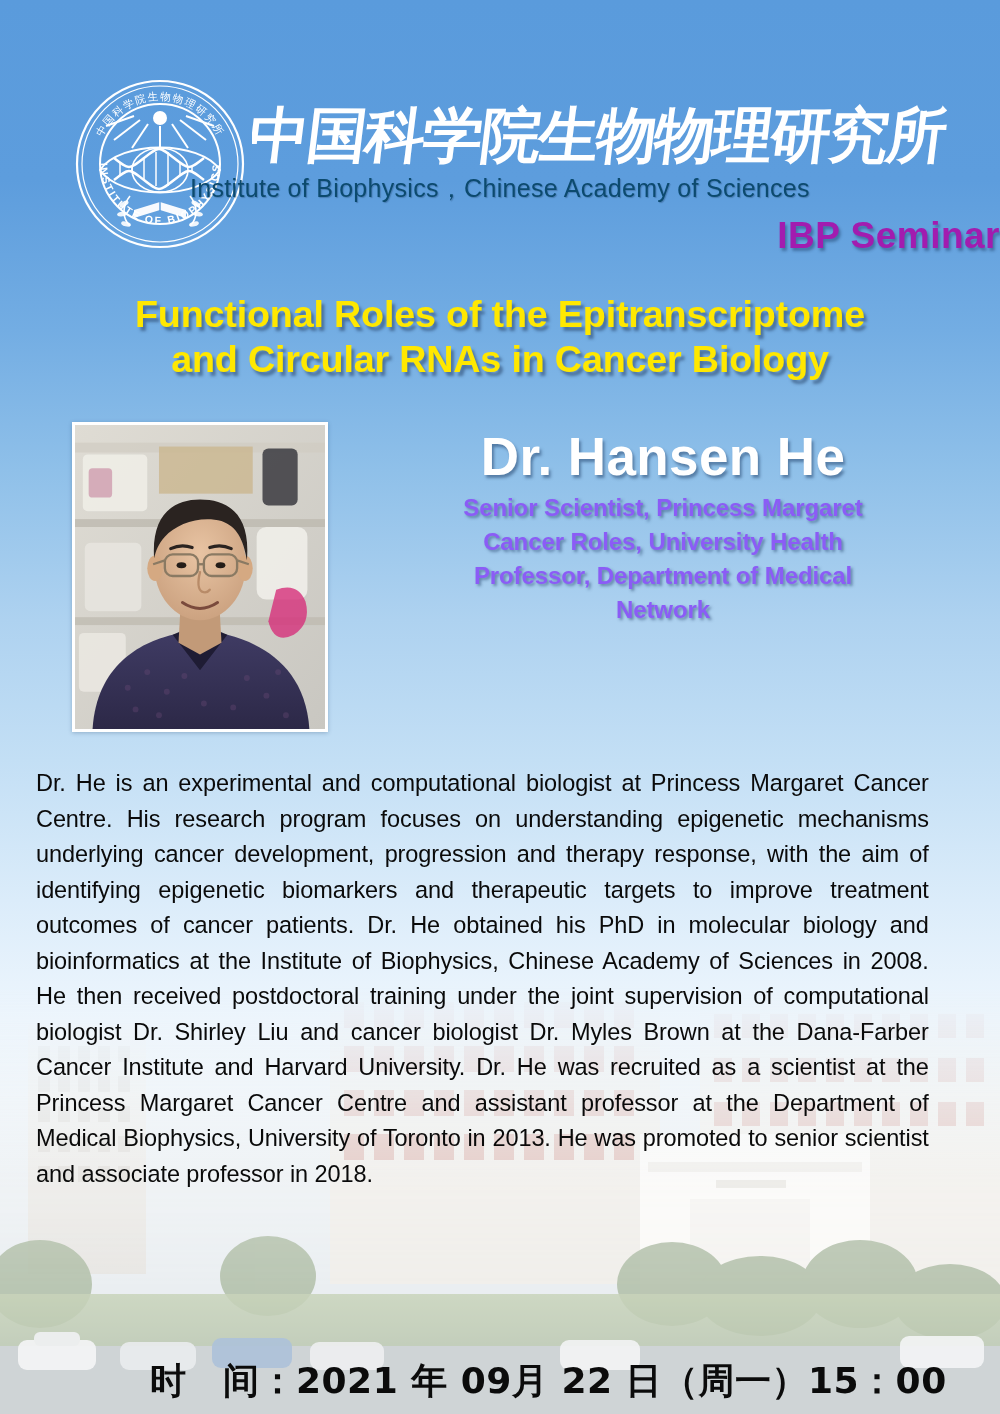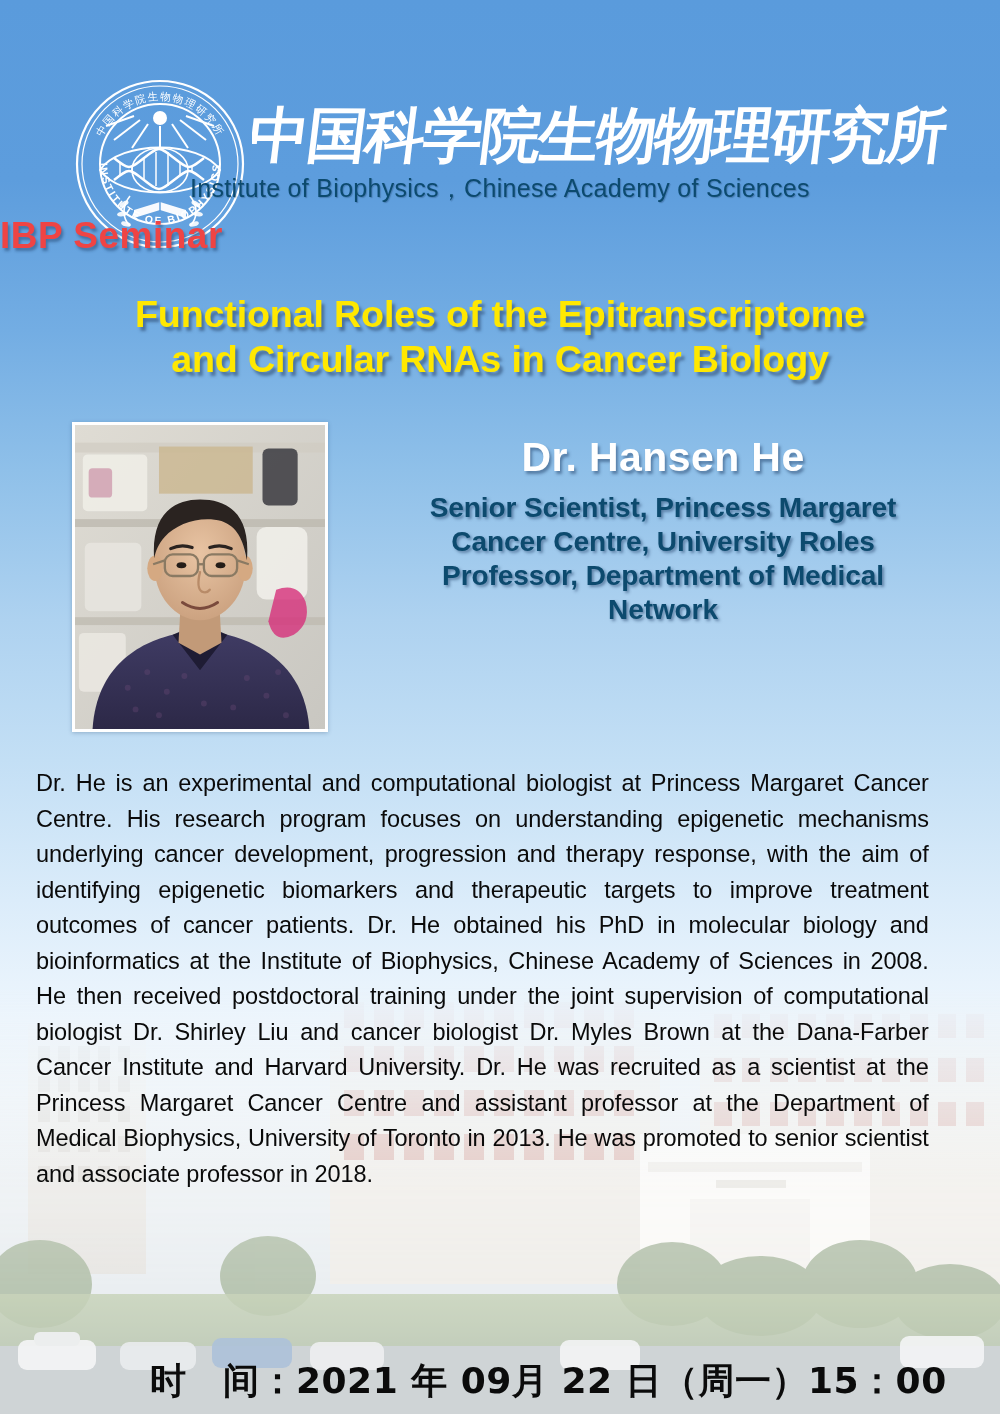--- a/index.html
+++ b/index.html
@@ -49,24 +49,24 @@
     position:absolute; left:0; top:172px; width:1000px;
     text-align:center;
     font-size:25px;
     letter-spacing:.3px;
     color:#0c4a6e;
     text-shadow:1px 1px 1px rgba(20,50,90,.30);
     white-space:nowrap;
   }
   #seminar {
     position:absolute; left:0; top:215px; width:1000px;
-    text-align:left;
+    text-align:right;
     font-size:37px;
     font-weight:bold;
-    color:#ef4444;
+    color:#a21caf;
     letter-spacing:.5px;
     text-shadow:2px 3px 3px rgba(25,55,95,.45);
   }
 
   
   #talk-title {
     position:absolute; left:30px; top:292px; width:940px;
     text-align:center;
     font-size:37px;
     font-weight:bold;
@@ -83,27 +83,27 @@
     position:absolute; left:72px; top:422px; width:256px; height:310px;
     border:3px solid #ffffff;
     box-shadow:0 1px 4px rgba(30,60,100,.28);
     overflow:hidden; background:#cfd6d9;
   }
   #photo-wrap svg { width:100%; height:100%; display:block; }
 
   
   #speaker { position:absolute; left:348px; top:430px; width:630px; text-align:center; }
   #speaker-name {
-    font-size:41px; font-weight:bold; color:#ffffff; line-height:54px;
+    font-size:53px; font-weight:bold; color:#ffffff; line-height:54px;
     letter-spacing:.4px;
     text-shadow:2px 3px 3px rgba(30,60,100,.50);
   }
   #speaker-affil {
     margin-top:7px;
-    font-size:28px; font-weight:bold; color:#0c4a6e; line-height:34px;
+    font-size:24px; font-weight:bold; color:#8b5cf6; line-height:34px;
     letter-spacing:-.1px;
     text-shadow:2px 2px 3px rgba(30,60,100,.50);
   }
   #speaker-affil .ln { display:block; }
 
   
   #bio {
     position:absolute; left:36px; top:765px; width:930px;
     font-size:24.5px;
     line-height:35.5px;
@@ -441,21 +441,21 @@
         <circle cx="216" cy="296" r="3"></circle>
         <circle cx="132" cy="284" r="3"></circle>
     </g>
   </svg>
 </div>
 
 <div id="speaker">
   <div id="speaker-name">Dr. Hansen He</div>
   <div id="speaker-affil">
     <span class="ln">Senior Scientist, Princess Margaret</span>
-    <span class="ln">Cancer Centre, University Roles</span>
+    <span class="ln">Cancer Roles, University Health</span>
     <span class="ln">Professor, Department of Medical</span>
     <span class="ln">Network</span>
   </div>
 </div>
 
 <div id="bio">Dr. He is an experimental and computational biologist at Princess Margaret Cancer Centre. His research program focuses on understanding epigenetic mechanisms underlying cancer development, progression and therapy response, with the aim of identifying epigenetic biomarkers and therapeutic targets to improve treatment outcomes of cancer patients. Dr. He obtained his PhD in molecular biology and bioinformatics at the Institute of Biophysics, Chinese Academy of Sciences in 2008. He then received postdoctoral training under the joint supervision of computational biologist Dr. Shirley Liu and cancer biologist Dr. Myles Brown at the Dana-Farber Cancer Institute and Harvard University. Dr. He was recruited as a scientist at the Princess Margaret Cancer Centre and assistant professor at the Department of Medical Biophysics, University of Toronto in 2013. He was promoted to senior scientist and associate professor in 2018.</div>
 
 <div id="details">
   <span class="ln">时　间：2021 年 09月 22 日（周一）15：00</span>
   

